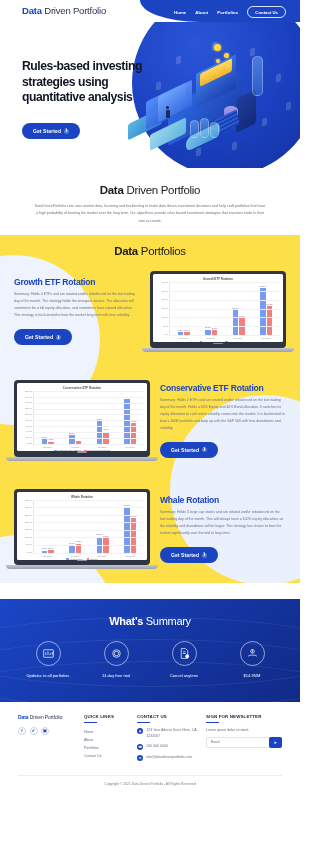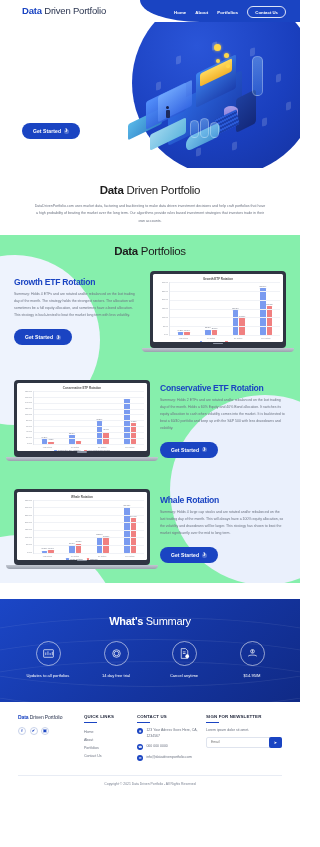--- a/index.html
+++ b/index.html
@@ -148,21 +148,21 @@
   
   .intro { padding: 16px 0 10px; text-align: center; background: #fff; }
   .sect-title { font-size: 11.5px; letter-spacing: -0.3px; font-weight: 400; color: #1c1c1c; }
   .sect-title b { font-weight: 700; }
   .intro p {
     width: 232px; margin: 7px auto 0;
     font-size: 3.6px; line-height: 2.05; color: #6b7280; text-align: center;
   }
 
   
-  .portfolios { position: relative; padding-top: 10px; background: #86efac; overflow: hidden; }
+  .portfolios { position: relative; padding-top: 10px; background: #fde047; overflow: hidden; }
   .blob {
     position: absolute; background: #eef3fd; border-radius: 50%; z-index: 0;
   }
   .blob-a { left: -70px; top: 20px; width: 170px; height: 170px; }
   .blob-b { right: -60px; top: 160px; width: 190px; height: 190px; background:#eaf0fc; }
   .blob-c { left: -80px; top: 300px; width: 200px; height: 200px; background:#eef3fd; }
 
   .pf-row {
     position: relative; z-index: 2; display: flex; align-items: center;
     gap: 10px; padding: 14px 14px;
@@ -329,20 +329,21 @@
     <div class="iso iso-tubes"></div>
     <div class="iso glasstube" style="left:190px; top:98px; height:18px;"></div>
     <div class="iso glasstube" style="left:200px; top:96px; height:20px;"></div>
     <div class="iso glasstube" style="left:210px; top:100px; height:16px;"></div>
     <div class="iso glasstube" style="left:252px; top:34px; height:40px; width:11px;"></div>
     <div class="iso iso-person">
       <div class="head"></div>
         <div class="body"></div>
     </div>
 
+    <h1>Rules-based investing strategies using quantitative analysis</h1>
     <div class="hero-cta">
       <button class="btn-primary">
         <span>Get Started</span>
         <span class="arrow">❯</span>
       </button>
     </div>
   </div>
 
   <div class="intro">
     <div class="sect-title">

